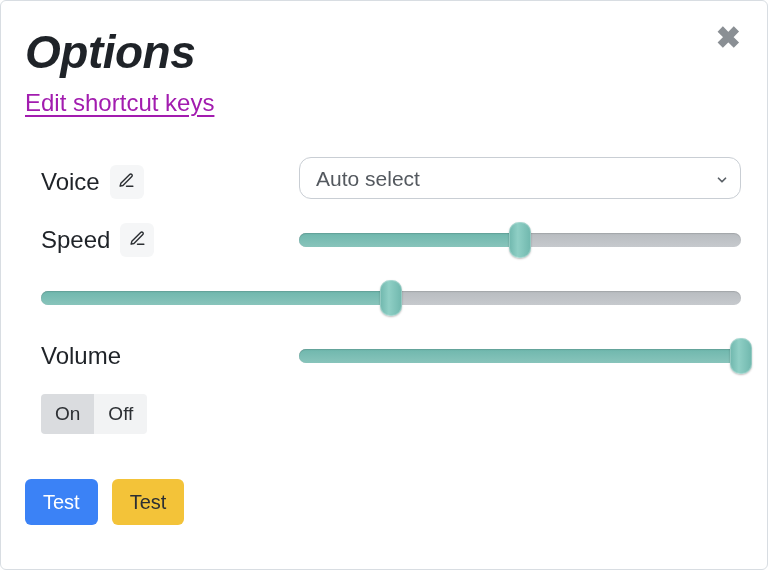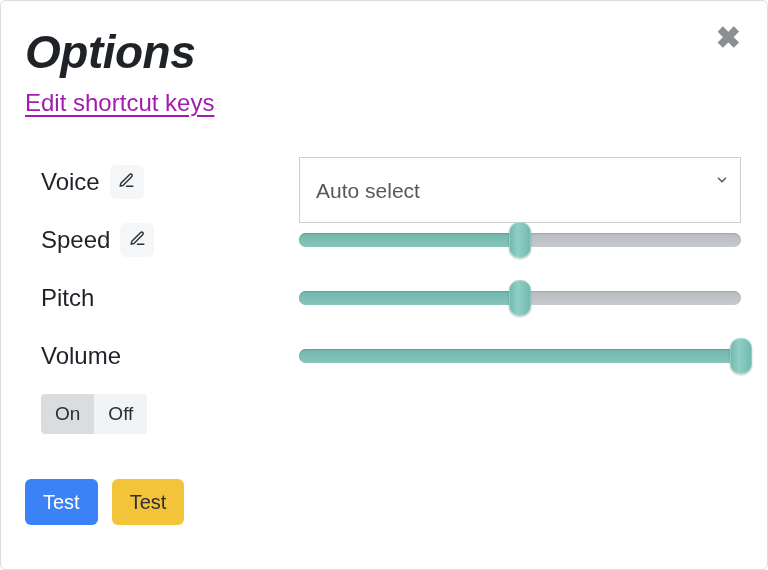--- a/index.html
+++ b/index.html
@@ -77,23 +77,23 @@
     .edit-icon-btn svg { width: 17px; height: 17px; }
 
     .control-col { flex: 1; }
 
     .select-wrap {
       position: relative;
       height: 50px;
     }
     select.voice-select {
       width: 100%;
-      height: 66px;
+      height: 42px;
       border: 1px solid #c9ced4;
-      border-radius: 0;
+      border-radius: 12px;
       background: #fff;
       font-size: 21px;
       padding: 0 36px 0 16px;
       color: #54595f;
       appearance: none;
       cursor: pointer;
     }
     .select-caret {
       position: absolute;
       right: 12px;
@@ -223,23 +223,20 @@
       <div class="control-col">
         <div class="slider-track">
           <div class="track-bg"></div>
           <div class="track-fill" style="width: 50%;"></div>
           <div class="thumb" style="left: 50%;"></div>
         </div>
       </div>
     </div>
 
     <div class="row">
-      <div class="label-col">
-        <span>Pitch</span>
-      </div>
       <div class="control-col">
         <div class="slider-track">
           <div class="track-bg"></div>
           <div class="track-fill" style="width: 50%;"></div>
           <div class="thumb" style="left: 50%;"></div>
         </div>
       </div>
     </div>
 
     <div class="row">

